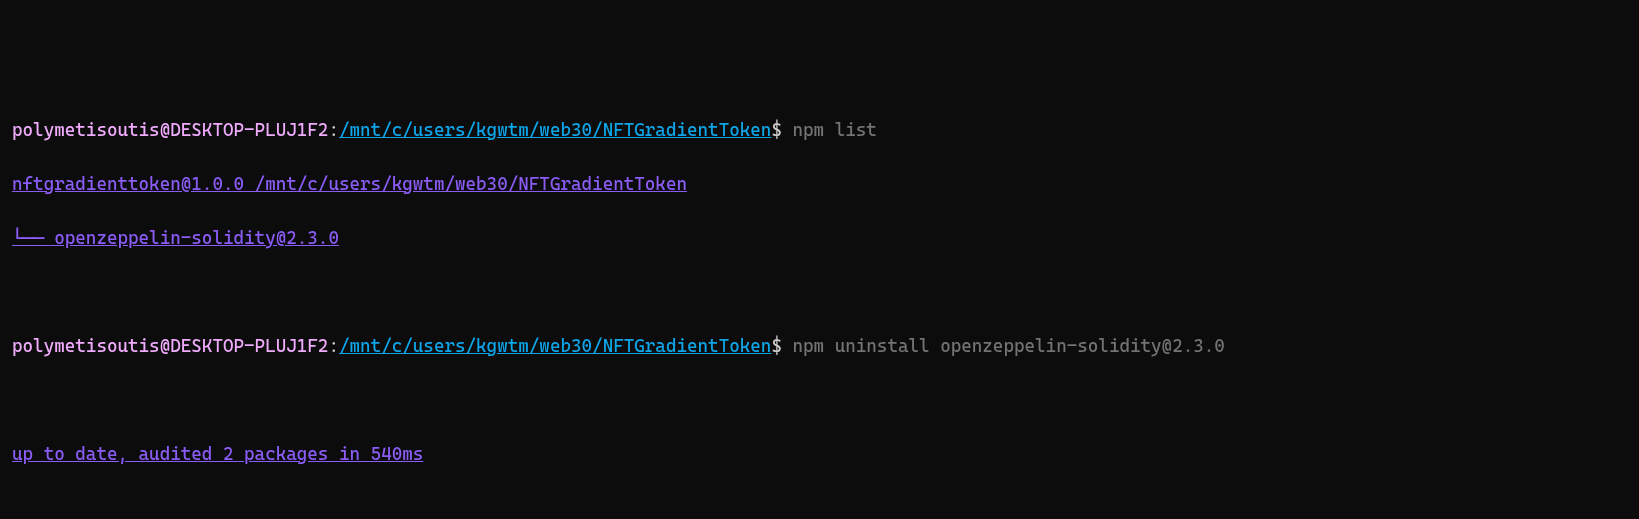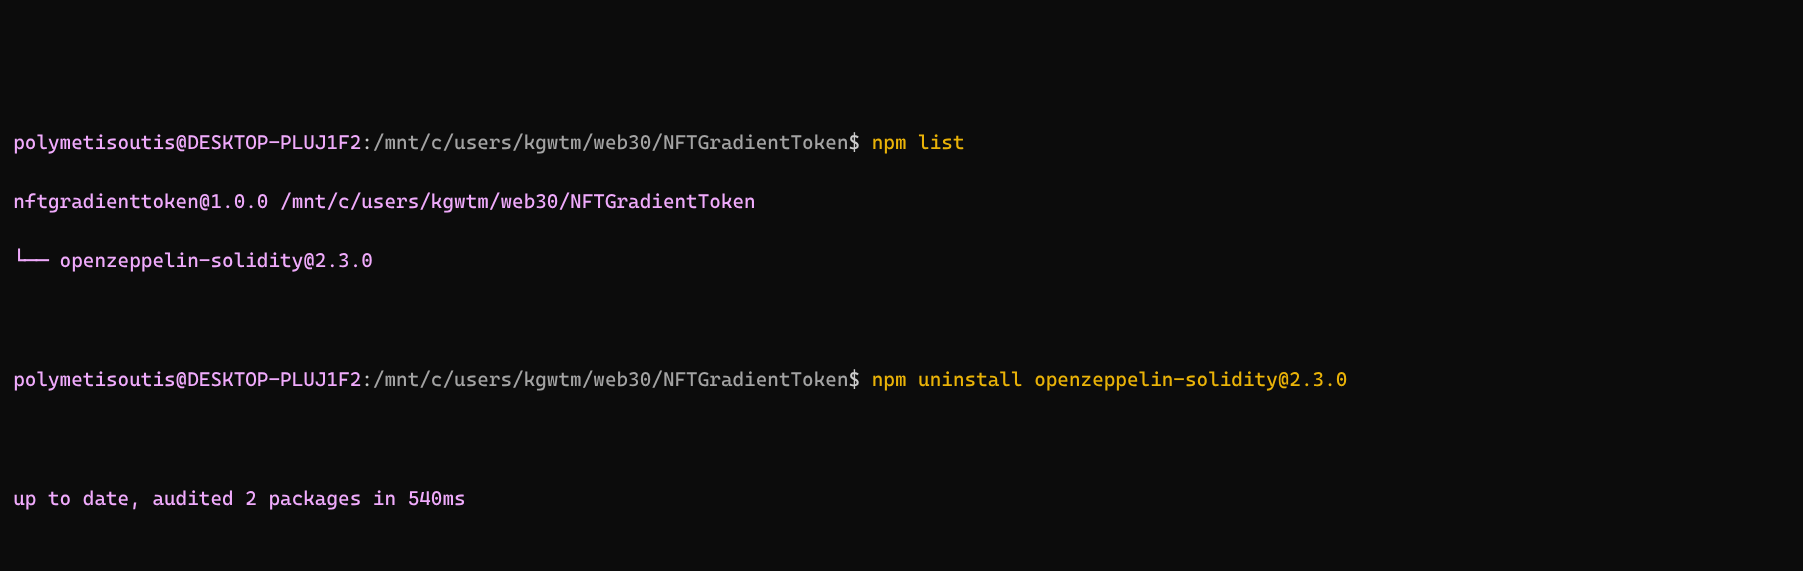--- a/index.html
+++ b/index.html
@@ -6,24 +6,24 @@
     margin: 0;
     padding: 8px 12px;
     background: #0c0c0c;
     color: #cccccc;
     font-family: "Cascadia Mono", "Consolas", "Courier New", monospace;
     font-size: 18px;
     line-height: 1.5;
     white-space: pre;
   }
   .user { color: #f0abfc; }
-  .path { color: #a3a3a3; }
+  .path { color: #0ea5e9; text-decoration: underline; }
   .dollar { color: #cccccc; }
-  .cmd { color: #eab308; }
-  .out { color: #f0abfc; }
+  .cmd { color: #737373; }
+  .out { color: #8b5cf6; text-decoration: underline; }
   .line { display: block; }
 </style>
 </head>
 <body>
 
 
 
 <span class="line"><span class="user">polymetisoutis@DESKTOP-PLUJ1F2</span><span>:</span><span class="path">/mnt/c/users/kgwtm/web30/NFTGradientToken</span><span class="dollar">$</span> <span class="cmd">npm list</span></span>
 <span class="line out">nftgradienttoken@1.0.0 /mnt/c/users/kgwtm/web30/NFTGradientToken</span>
 <span class="line out">└── openzeppelin-solidity@2.3.0</span>

